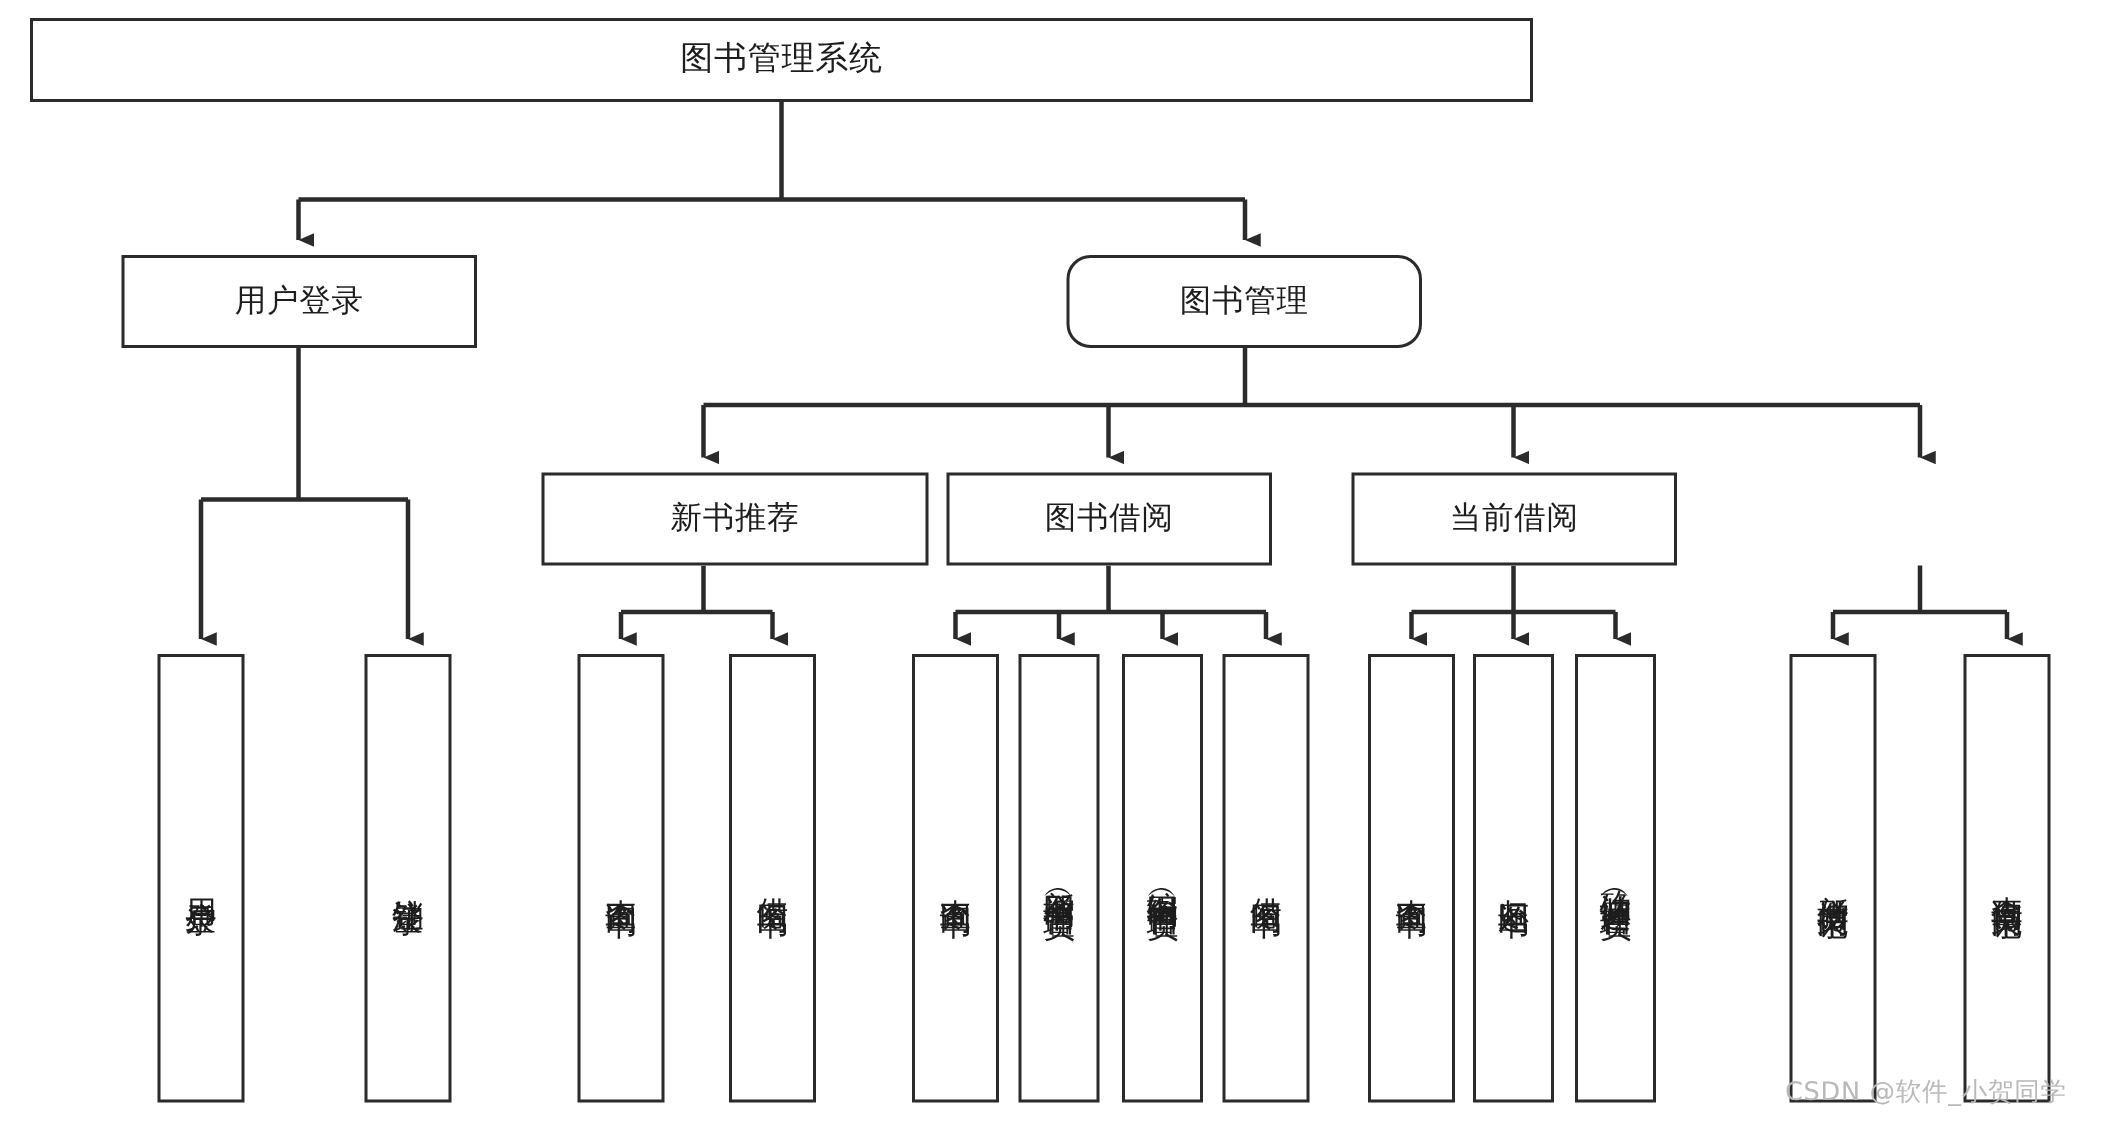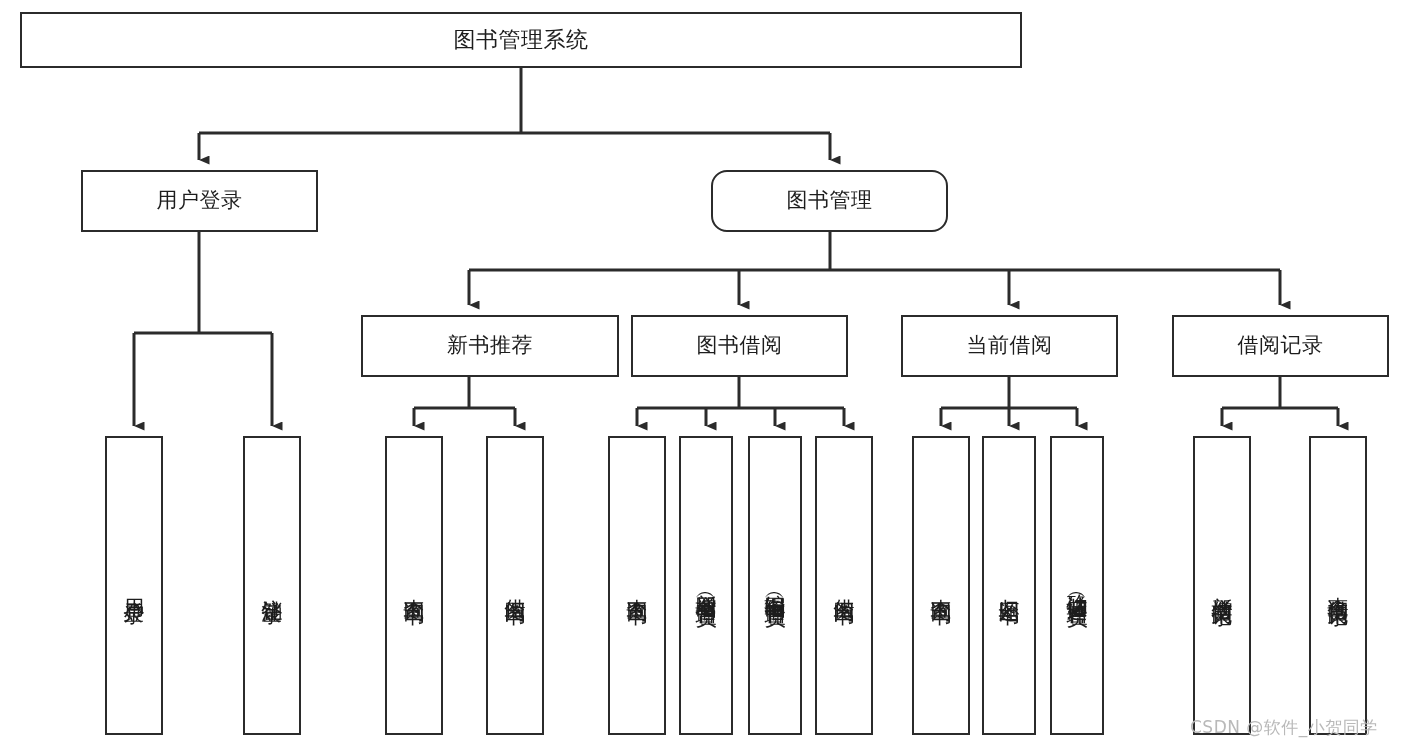--- a/index.html
+++ b/index.html
@@ -139,23 +139,20 @@
   </div>
 
   <div class="node-box" style="left:901px; top:315px; width:217px; height:62px;">
     <span class="node-label horizontal">当前借阅</span>
   </div>
 
   <div class="node-box" style="left:631px; top:315px; width:217px; height:62px;">
     <span class="node-label horizontal">图书借阅</span>
   </div>
 
-  <div class="node-box" style="left:1172px; top:315px; width:217px; height:62px;">
-    <span class="node-label horizontal">借阅记录</span>
-  </div>
 
   <div class="node-box" style="left:105px; top:436px; width:58px; height:299px;">
     <span class="node-label vertical">用户登录</span>
   </div>
 
   <div class="node-box" style="left:243px; top:436px; width:58px; height:299px;">
     <span class="node-label vertical">注销登录</span>
   </div>
 
   <div class="node-box" style="left:385px; top:436px; width:58px; height:299px;">

